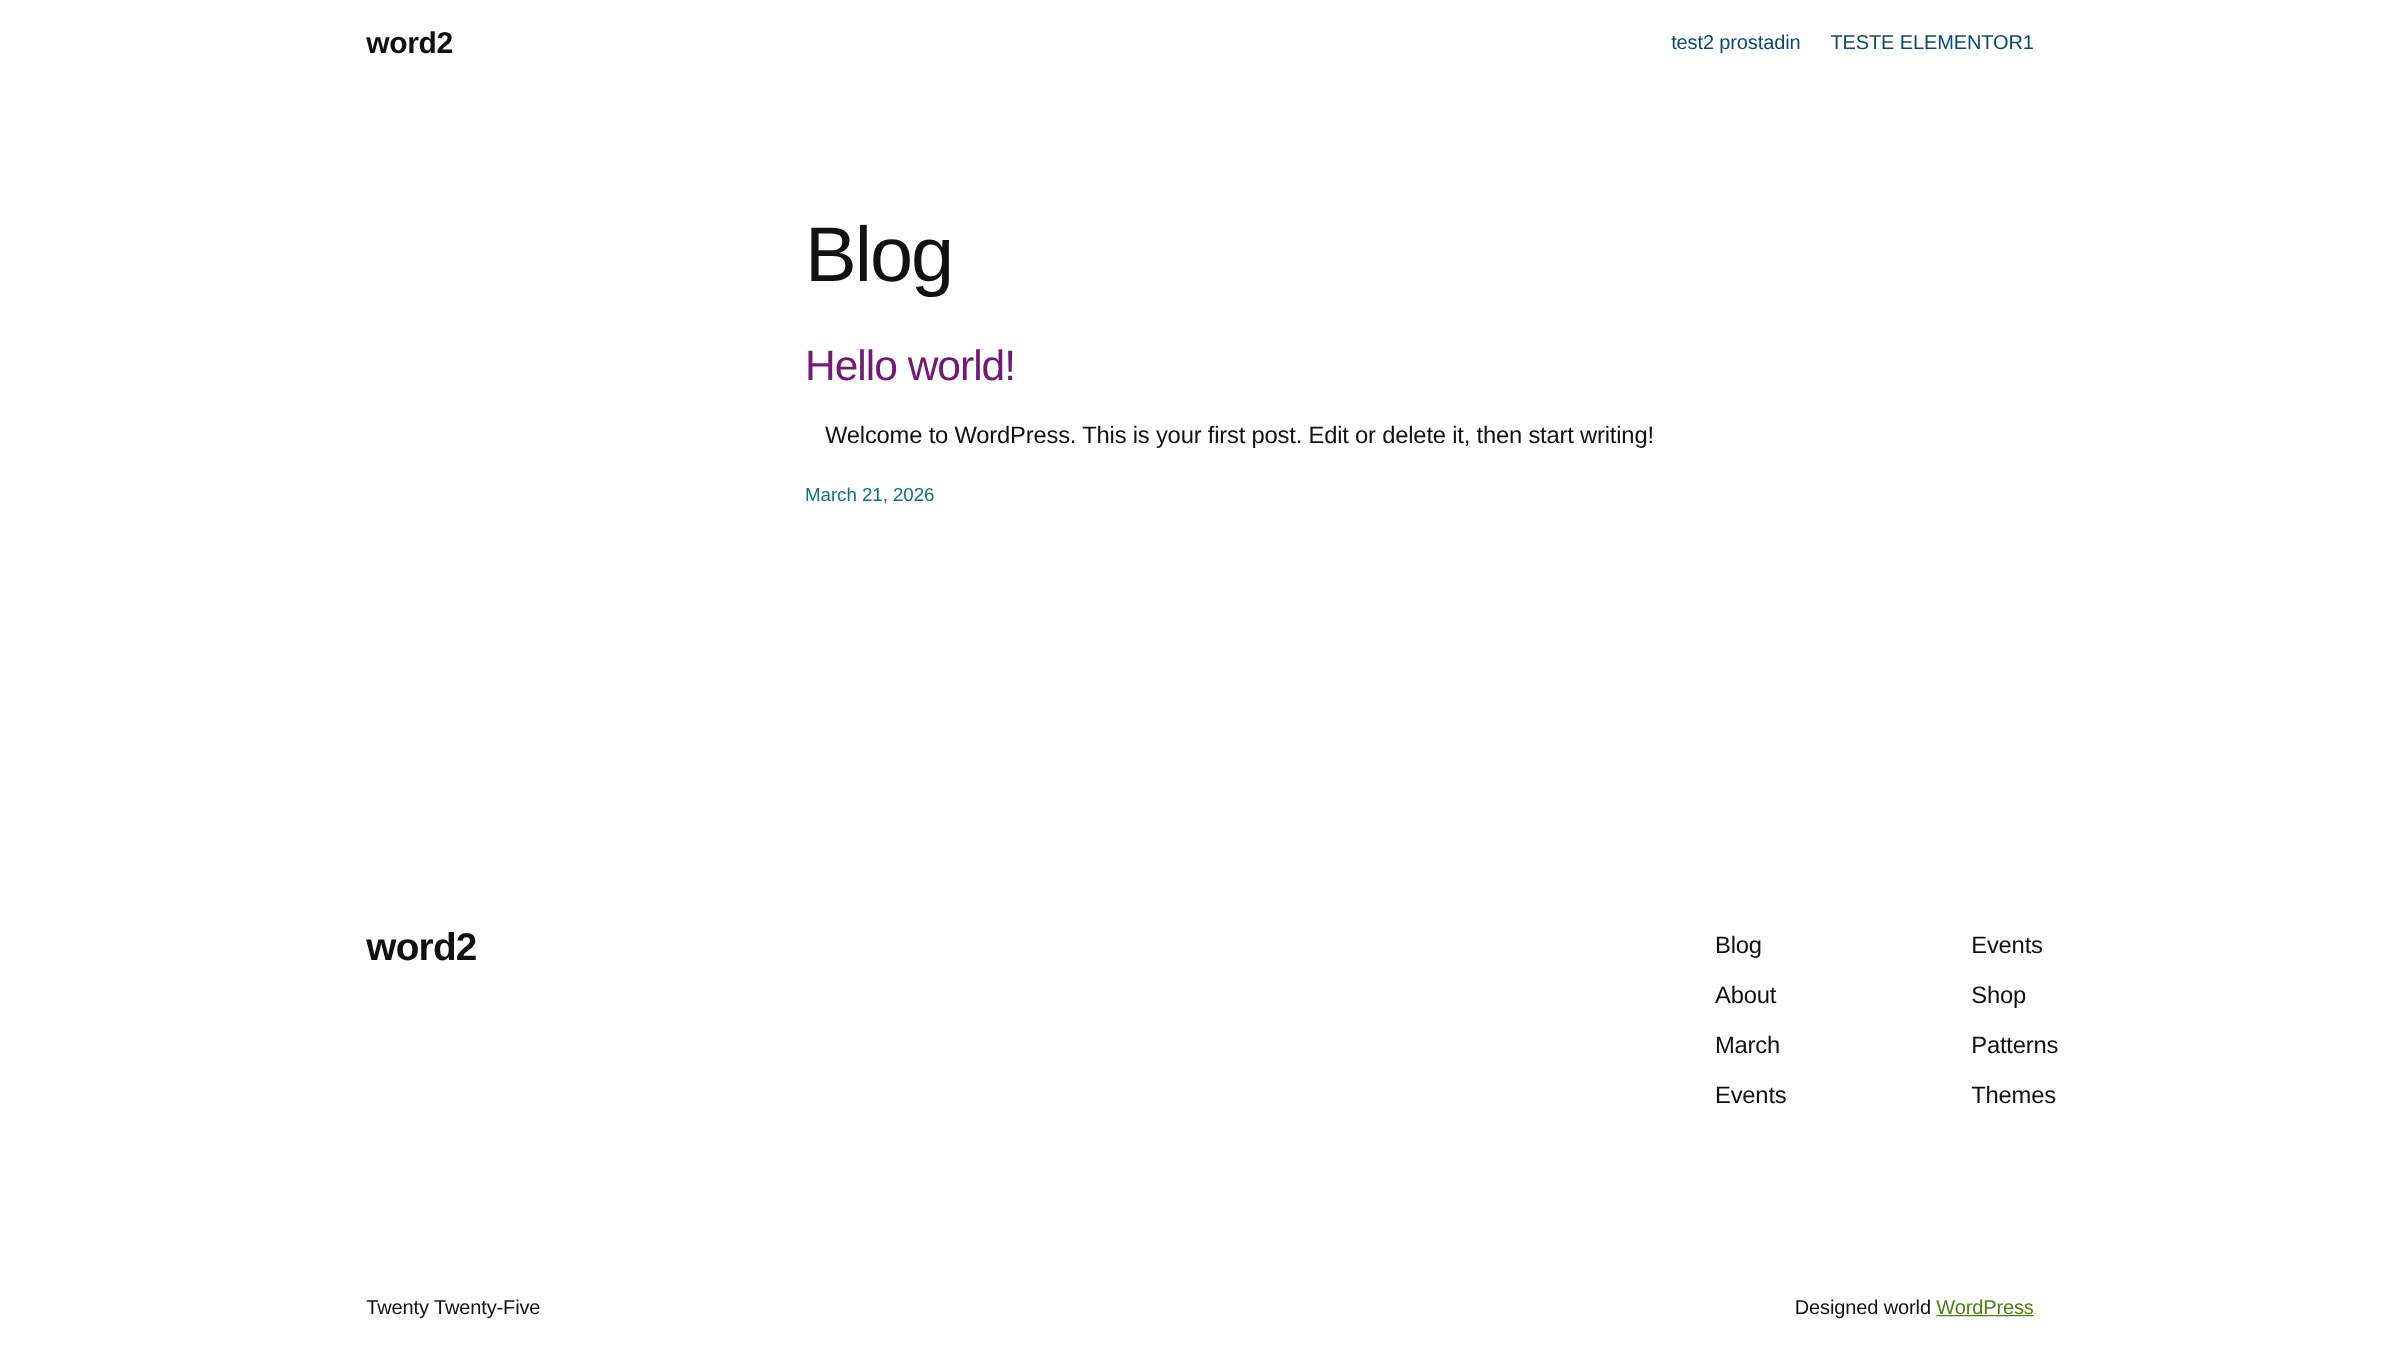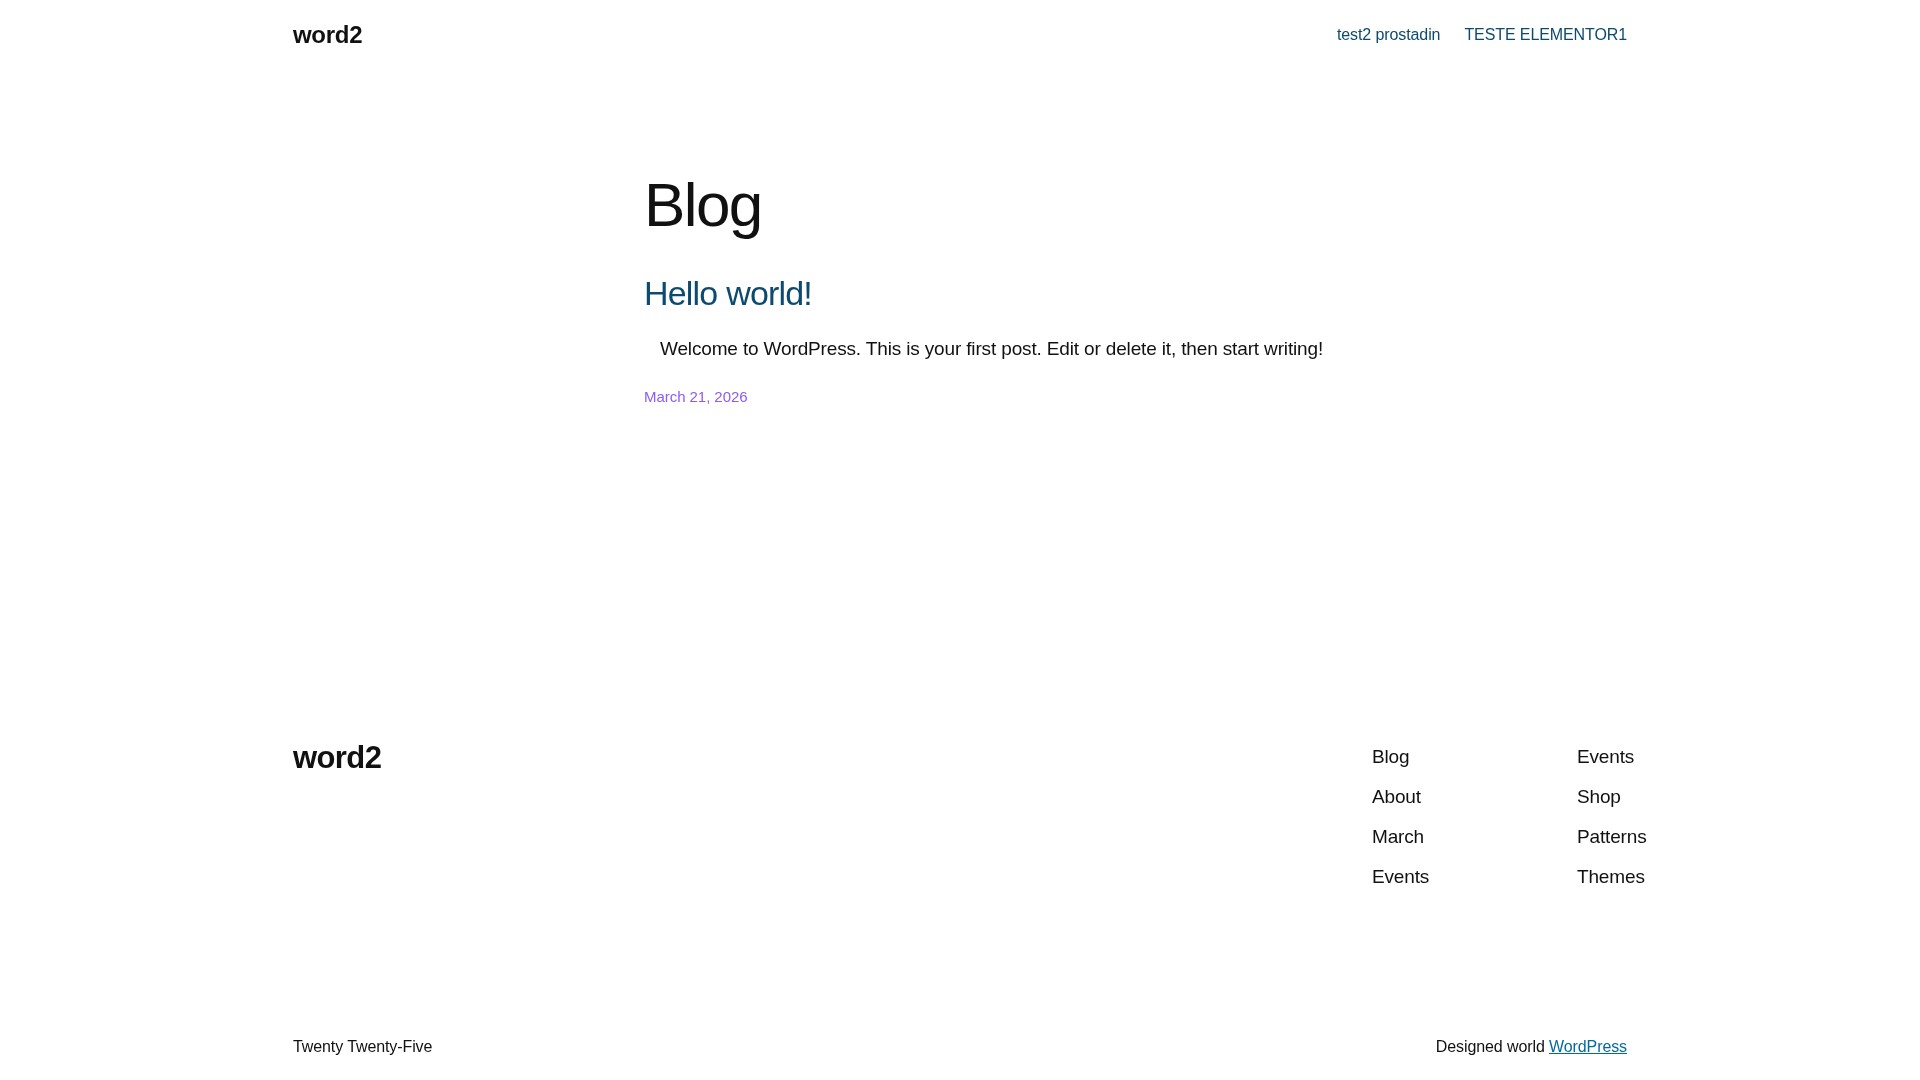--- a/index.html
+++ b/index.html
@@ -74,36 +74,36 @@
   .post-list {
     position: absolute;
     top: 274px;
     left: 644px;
     width: 900px;
   }
   .post-title {
     font-size: 34px;
     font-weight: 400;
     letter-spacing: -0.8px;
-    color: #0c4a6e;
+    color: #701a75;
     line-height: 1.15;
     margin: 0 0 22px 0;
     cursor: pointer;
   }
   .post-excerpt {
     font-size: 19px;
     font-weight: 400;
     color: #111111;
     line-height: 1.5;
     letter-spacing: -0.15px;
     margin: 0 0 24px 16px;
   }
   .post-date {
     font-size: 15px;
-    color: #8b5cf6;
+    color: #0f766e;
     letter-spacing: -0.05px;
   }
 
   
   .site-footer {
     position: absolute;
     top: 718px;
     left: 0;
     width: 1920px;
     height: 362px;
@@ -154,21 +154,21 @@
     color: #111111;
     letter-spacing: -0.1px;
   }
   .footer-credit {
     font-size: 16px;
     color: #111111;
     letter-spacing: -0.1px;
   }
   .footer-credit a,
   .credit-link {
-    color: #0369a1;
+    color: #4d7c0f;
     text-decoration: underline;
     cursor: pointer;
   }
 </style>
 </head>
 <body>
 
 <div class="page">
 
   <header class="site-header">

